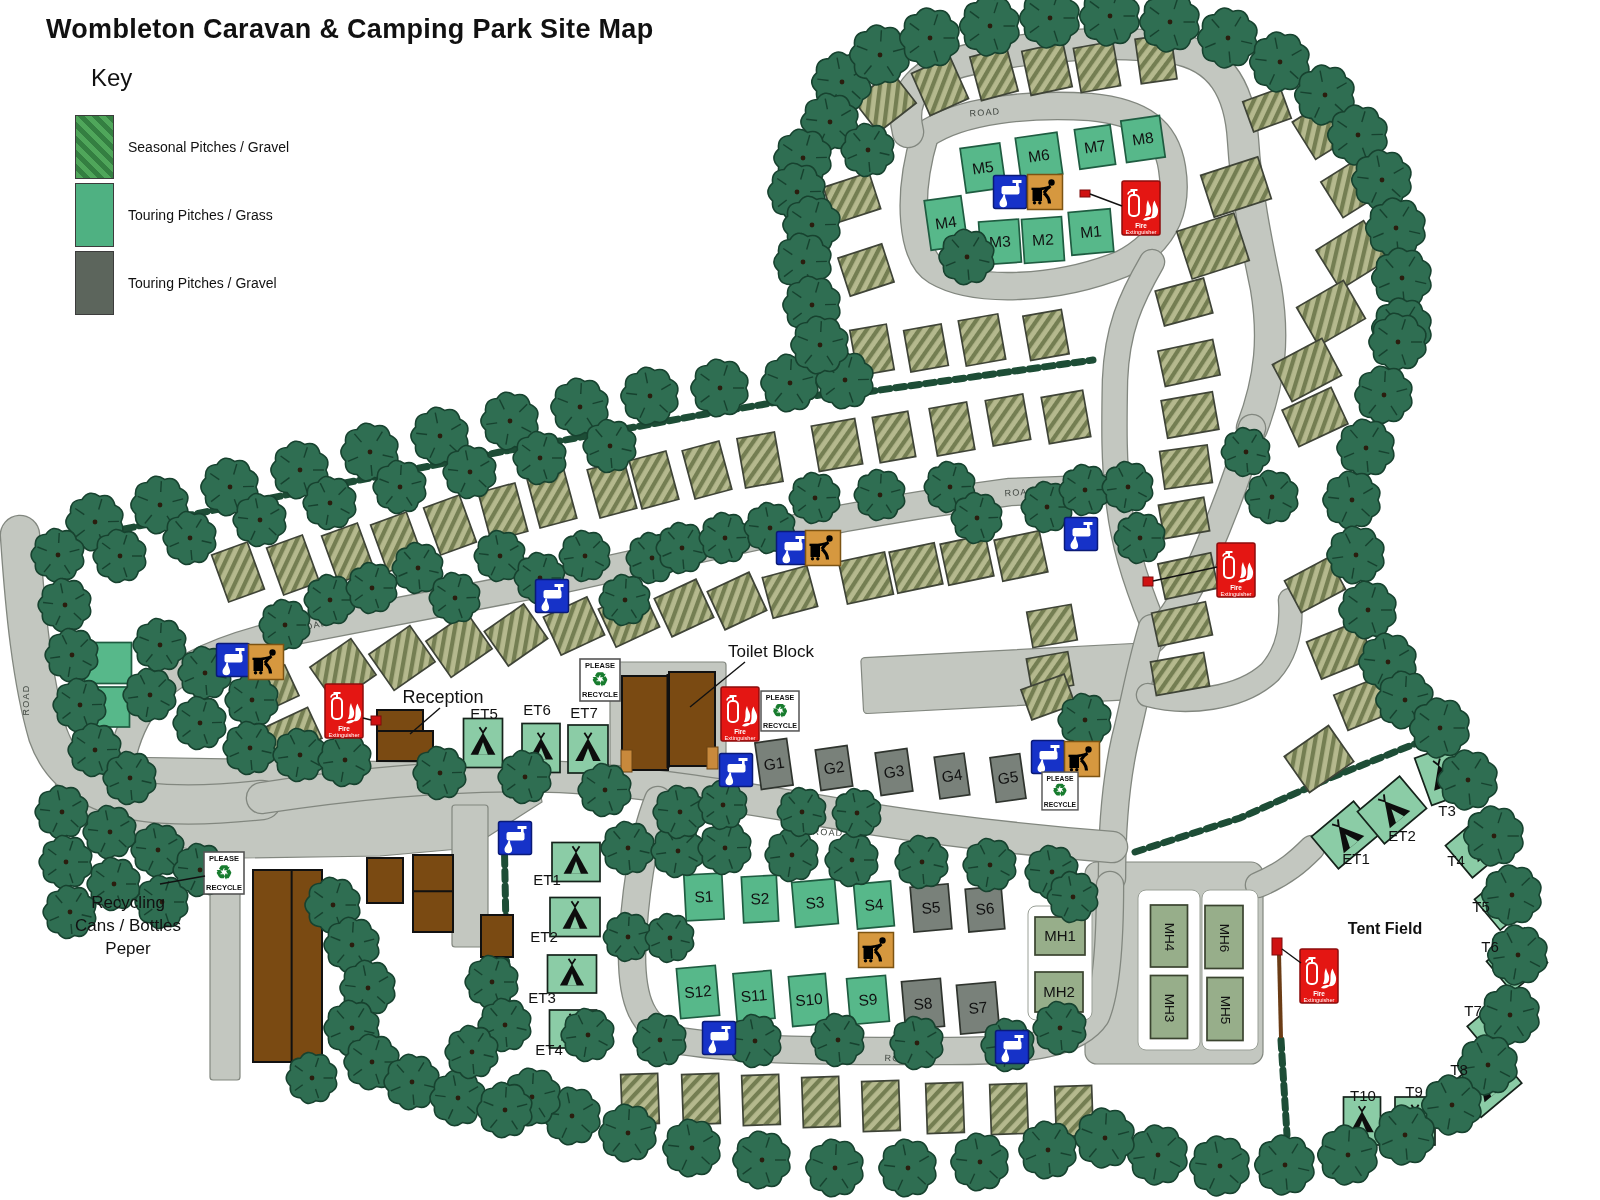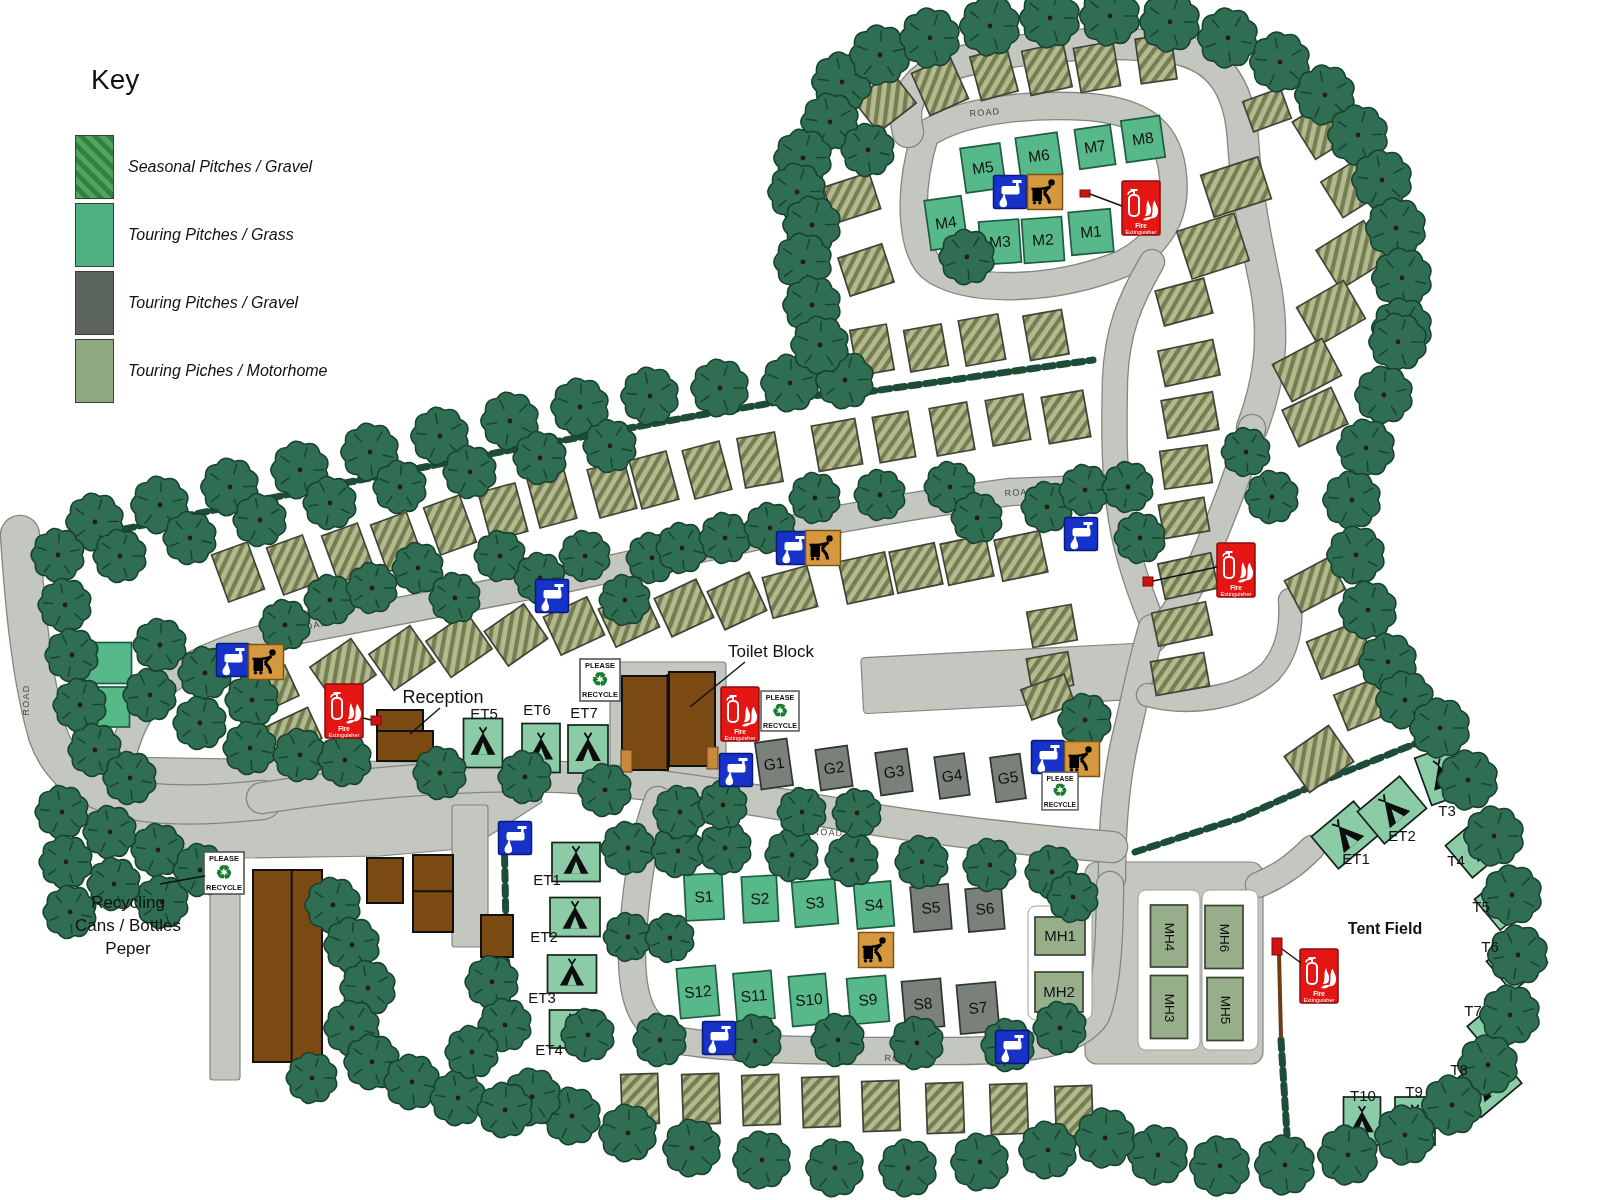--- a/index.html
+++ b/index.html
@@ -1,28 +1,28 @@
 <!DOCTYPE html>
 <html><head>
 <meta charset="utf-8">
 <style>
   html,body{margin:0;padding:0;background:#fff;}
   .stage{position:relative;width:1600px;height:1200px;background:#ffffff;overflow:hidden;
          font-family:"Liberation Sans",sans-serif;color:#111;}
   .stage svg{position:absolute;left:0;top:0;}
   .title{position:absolute;left:46px;top:14px;font-size:27px;font-weight:bold;letter-spacing:.3px;}
   .keybox{position:absolute;left:75px;top:64px;}
-  .keyhead{font-size:28px;margin:0 0 40px 16px;}
+  .keyhead{font-size:24px;margin:0 0 24px 16px;}
   .keyrow{display:flex;align-items:center;height:62px;margin-bottom:6px;}
   .sw{width:37px;height:62px;border:1px solid #3c3c3c;margin-right:14px;flex:0 0 auto;}
   .sw-seasonal{background:repeating-linear-gradient(45deg,#4fa65a 0 5px,#347f41 5px 10px);}
   .sw-gravel{background:#5c655c;}
   .sw-grass{background:#4fb182;}
   .sw-motorhome{background:#90a983;}
-  .keylabel{font-size:16px;font-style:italic;}
+  .keylabel{font-size:14px;}
 </style>
 </head>
 <body>
 
 <div class="stage">
 
   <svg id="map" viewBox="0 0 1600 1200" width="1600" height="1200">
     <defs>
       <pattern id="hatch" width="9" height="9" patternTransform="rotate(45)" patternUnits="userSpaceOnUse">
         <rect width="9" height="9" fill="#b5b98e"></rect>
@@ -2261,33 +2261,30 @@
           <text x="1385" y="930" font-size="16" fill="#111" text-anchor="middle" dominant-baseline="middle" font-family="&quot;Liberation Sans&quot;,sans-serif" font-weight="bold">Tent Field</text>
           <text x="771" y="653" font-size="17" fill="#111" text-anchor="middle" dominant-baseline="middle" font-family="&quot;Liberation Sans&quot;,sans-serif">Toilet Block</text>
           <text x="443" y="698" font-size="18" fill="#111" text-anchor="middle" dominant-baseline="middle" font-family="&quot;Liberation Sans&quot;,sans-serif">Reception</text>
           <text x="128" y="904" font-size="17" fill="#111" text-anchor="middle" dominant-baseline="middle" font-family="&quot;Liberation Sans&quot;,sans-serif">Recycling</text>
           <text x="128" y="927" font-size="17" fill="#111" text-anchor="middle" dominant-baseline="middle" font-family="&quot;Liberation Sans&quot;,sans-serif">Cans / Bottles</text>
           <text x="128" y="950" font-size="17" fill="#111" text-anchor="middle" dominant-baseline="middle" font-family="&quot;Liberation Sans&quot;,sans-serif">Peper</text>
         </g>
       </g>
   </svg>
 
+  <div class="title">Wombleton Caravan &amp; Camping Park Site Map</div>
 
   <div class="keybox">
     <div class="keyhead">Key</div>
     <div class="keyrow">
       <div class="sw sw-seasonal"></div>
       <span class="keylabel">Seasonal Pitches / Gravel</span>
     </div>
     <div class="keyrow">
       <div class="sw sw-grass"></div>
       <span class="keylabel">Touring Pitches / Grass</span>
     </div>
     <div class="keyrow">
       <div class="sw sw-gravel"></div>
       <span class="keylabel">Touring Pitches / Gravel</span>
     </div>
-    <div class="keyrow">
-      <div class="sw sw-motorhome"></div>
-      <span class="keylabel">Touring Piches / Motorhome</span>
-    </div>
   </div>
 </div>
 
 </body></html>

